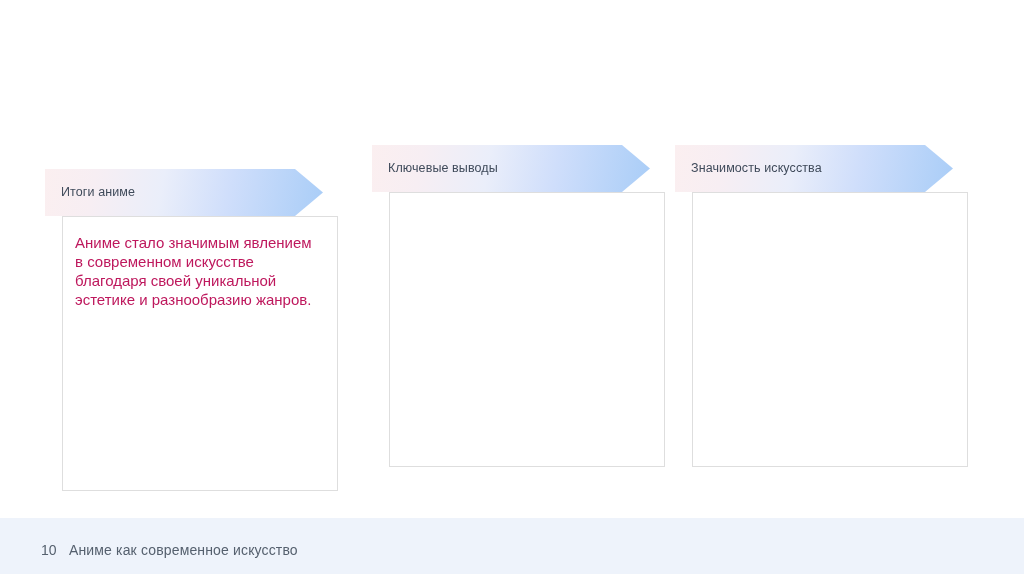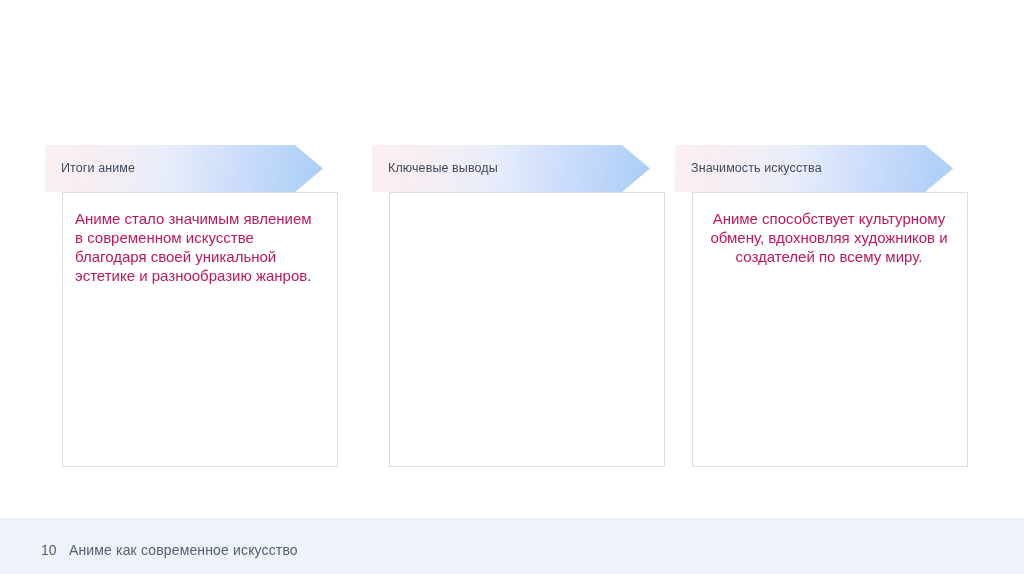--- a/index.html
+++ b/index.html
@@ -41,21 +41,21 @@
     width: 1024px;
     height: 330px;
   }
 
   .card {
     position: absolute;
     top: 0;
     width: 323px;
     height: 325px;
   }
-  .card-1 { left: 45px; }
+  .card-1 { left: 45px; margin-top: 24px; }
   .card-2 { left: 372px; text-align: right; }
   .card-3 { left: 675px; text-align: center; }
 
   
   .card-box {
     position: absolute;
     left: 17px;
     top: 47px;
     width: 276px;
     height: 275px;
@@ -149,21 +149,20 @@
       <div class="card-banner">
         <div class="card-banner-label">Ключевые выводы</div>
       </div>
     </div>
 
     <div class="card card-3">
       <div class="card-box"></div>
       <div class="card-banner">
         <div class="card-banner-label">Значимость искусства</div>
       </div>
-      <div class="card-text">Аниме способствует культурному обмену, вдохновляя художников и создателей по всему миру.</div>
     </div>
 
   </div>
 
   <div id="footer-band"></div>
   <div id="footer-page-number">10</div>
   <div id="footer-caption">Аниме как современное искусство</div>
 
 </div>
 

